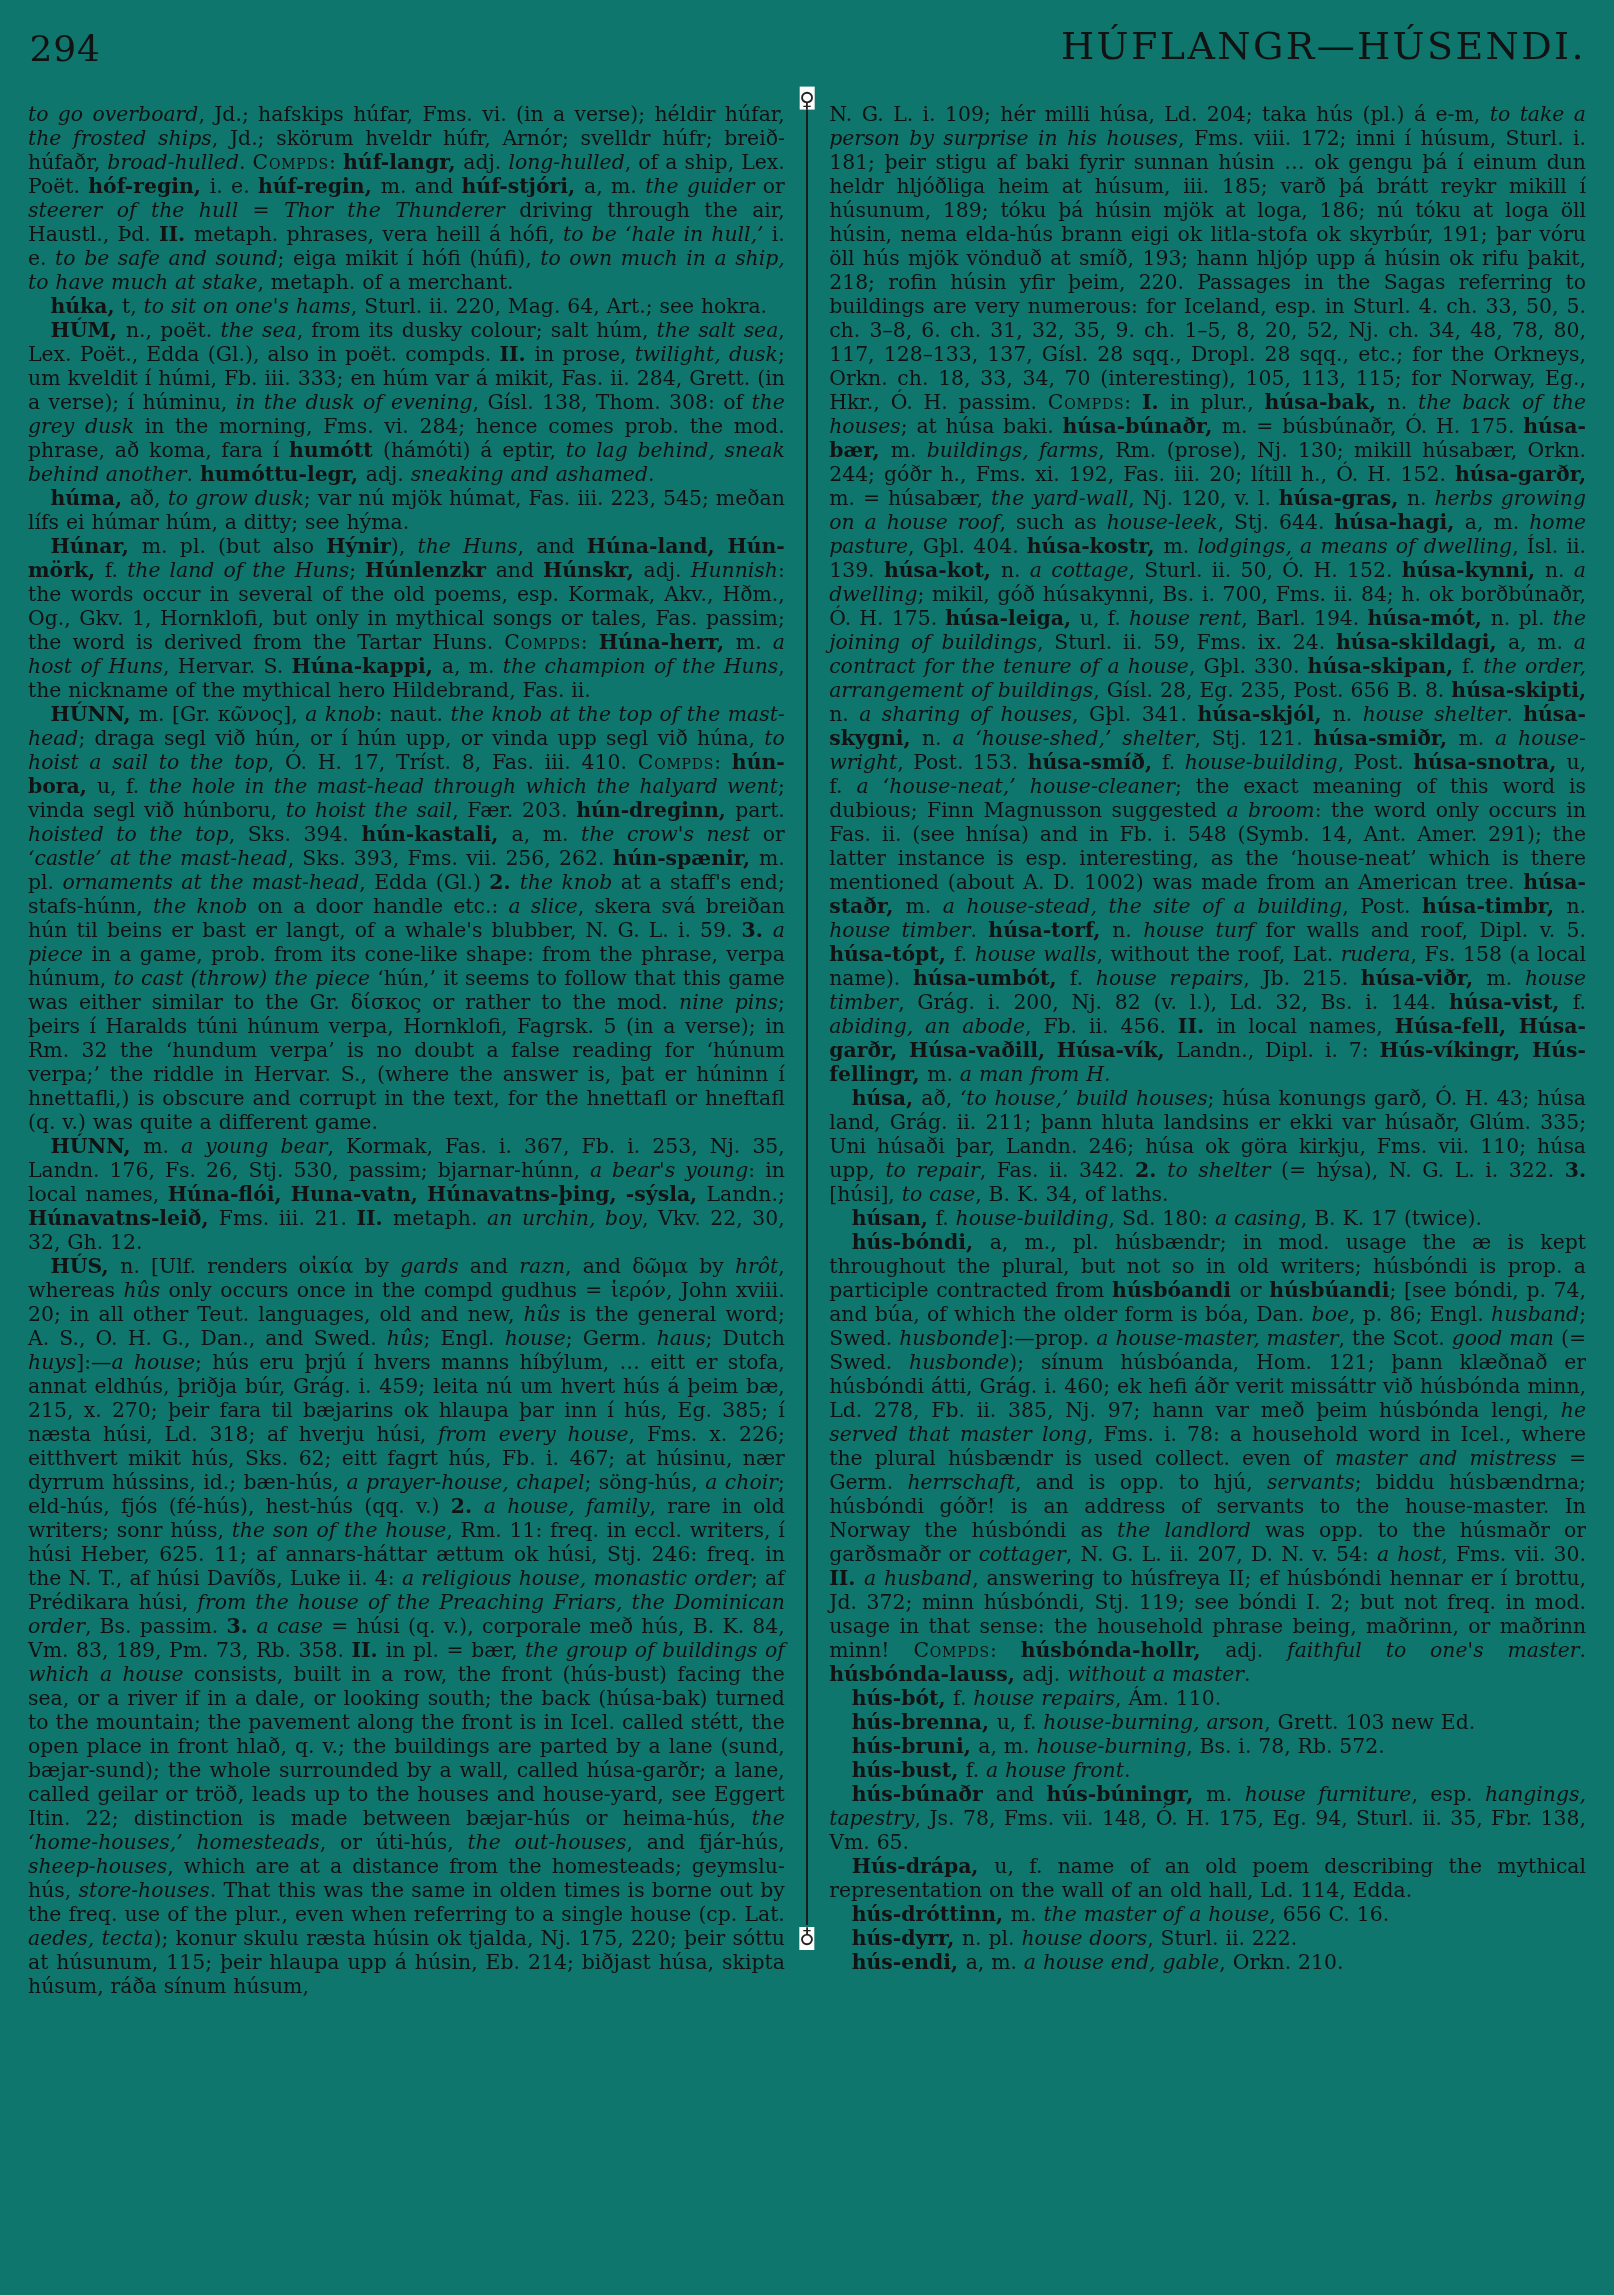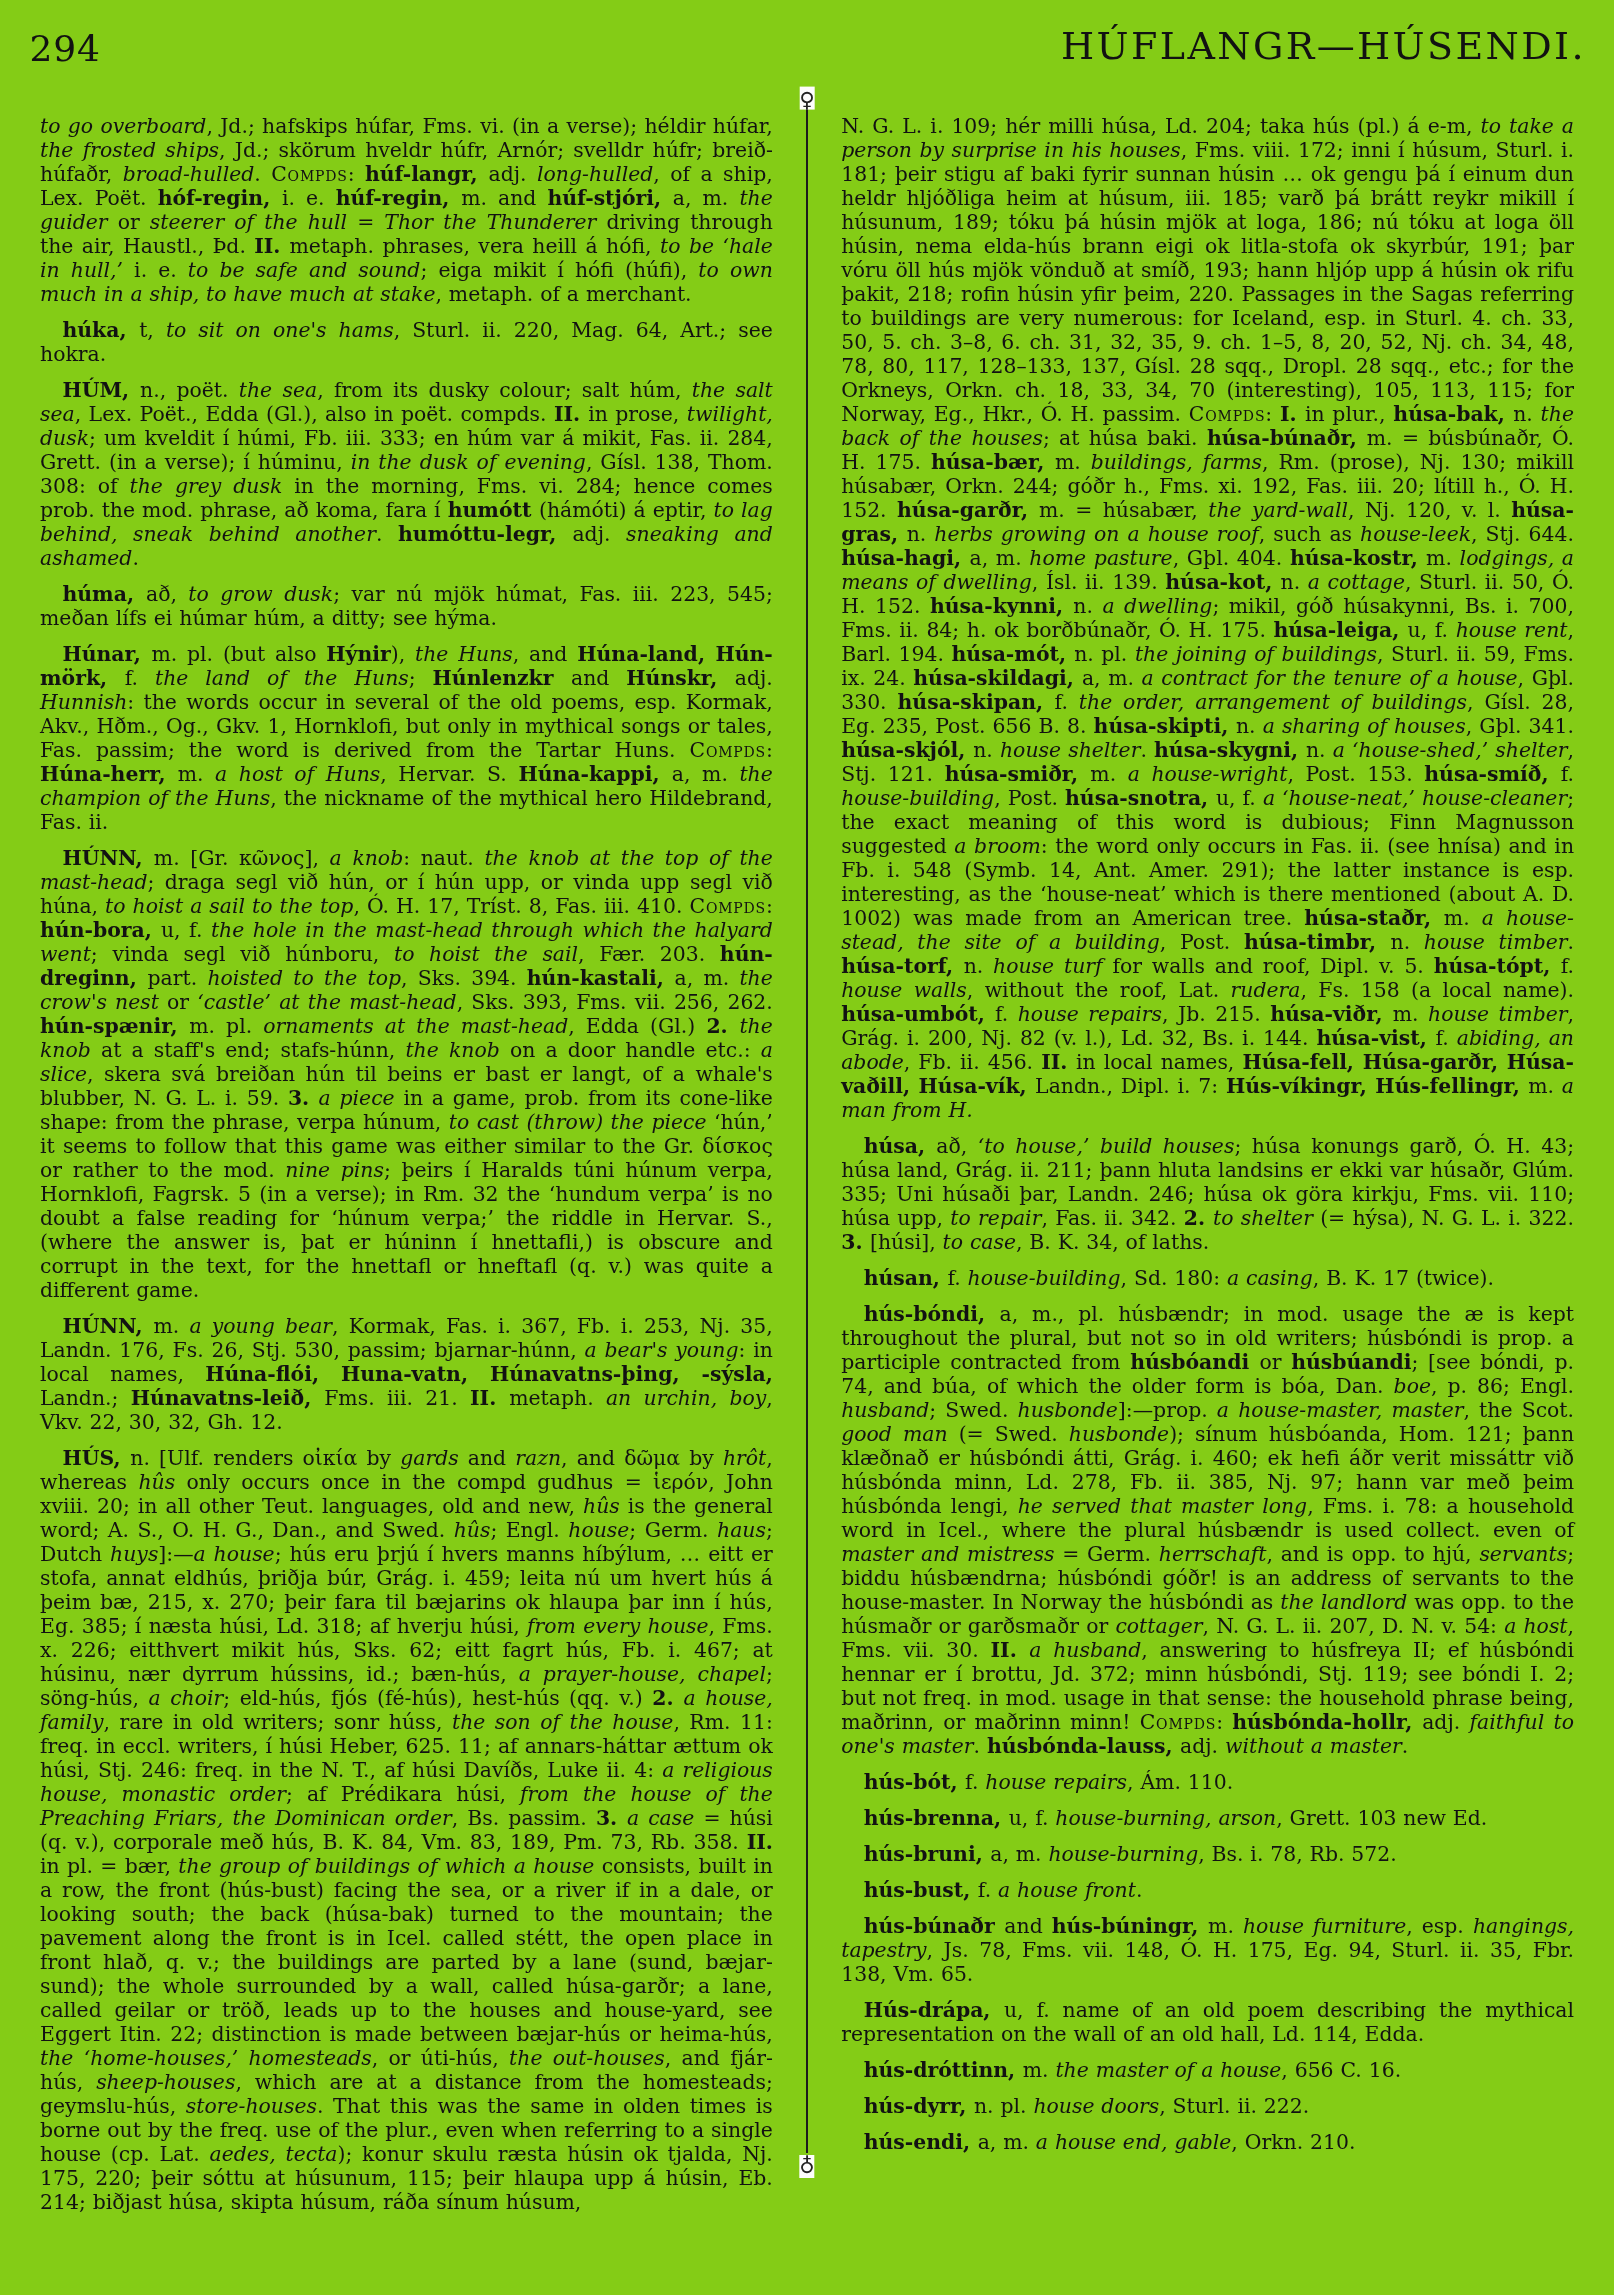--- a/index.html
+++ b/index.html
@@ -1,19 +1,19 @@
 <!DOCTYPE html>
 <html style="font-size:13px"><head>
 <meta charset="utf-8">
 <style>
   html,body{margin:0;padding:0;background:#e8e8e4;}
   .page{
     position:relative;
     width:1614px;height:2295px;
-    background:#84cc16;
+    background:#0f766e;
     color:#121212;
     font-family:"DejaVu Serif","Liberation Serif",serif;
     box-sizing:border-box;
     padding:21px 28px 24.5px 28px;
     overflow:hidden;
   }
   .page-header{position:relative;height:60px;}
   .page-number{
     position:absolute;left:1.6px;top:6.5px;
     font-size:36px;letter-spacing:0.8px;
@@ -31,21 +31,21 @@
   }
   .printers-mark{
     position:absolute;left:50%;transform:translateX(-50%);
     font-family:"DejaVu Sans",sans-serif;
     font-size:21px;color:#222;background:#fdfdfc;line-height:1;
     padding:0.8px 0;
   }
   .printers-mark.top{top:-19.6px;transform:translateX(-50%) rotate(180deg);}
   .printers-mark.bottom{bottom:-24.5px;}
   .para{
-    margin:12px;
+    margin:0;
     font-size:20.4px;
     line-height:24px;
     text-indent:1.1em;
     word-spacing:0.4px;
   }
   .para.noindent{text-indent:0;}
   .seg-b{font-weight:bold;}
   .seg-i{font-style:italic;}
   .seg-sc{font-variant:small-caps;letter-spacing:0.8px;}
 </style>

